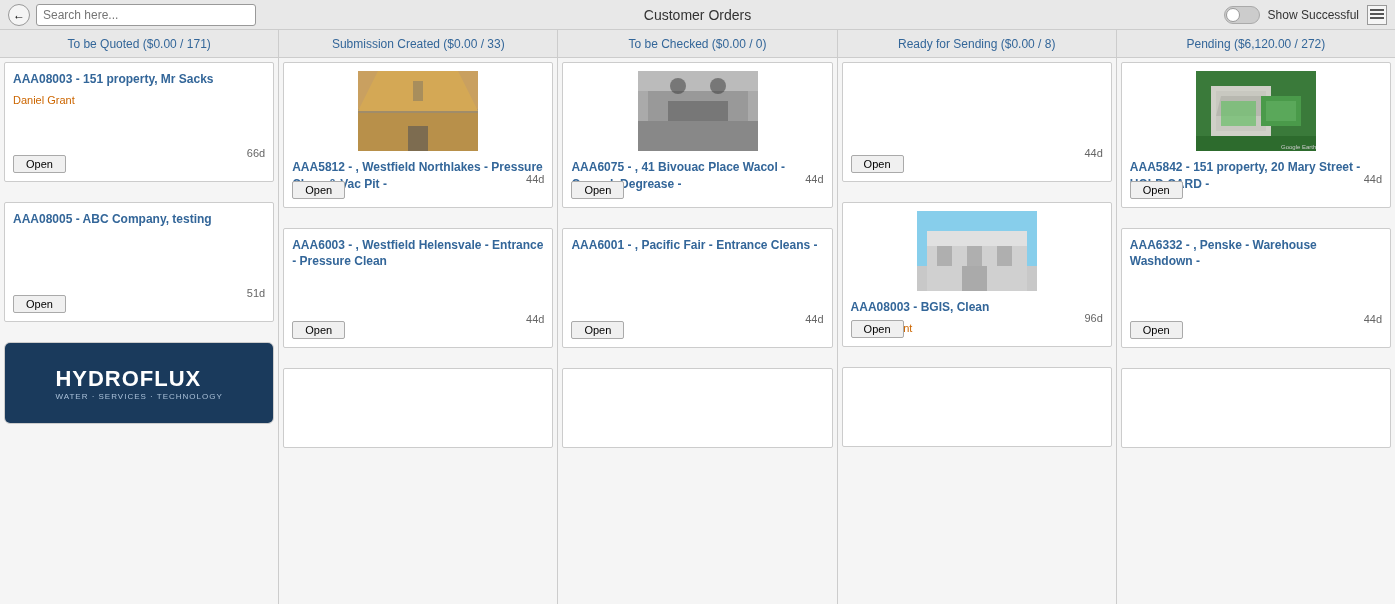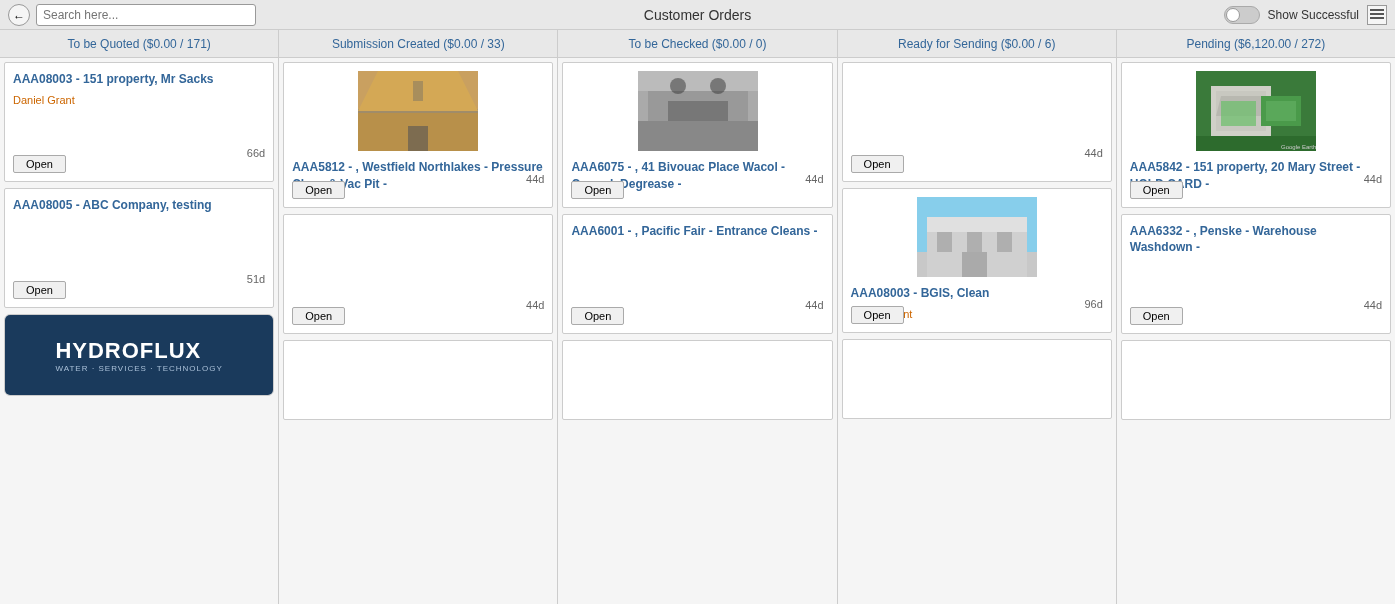--- a/index.html
+++ b/index.html
@@ -107,21 +107,21 @@
       position: relative;
       background: #f5f5f5;
     }
     .kanban-col:last-child { border-right: none; }
     .col-scroll {
       flex: 1;
       overflow-y: auto;
       padding: 4px;
       display: flex;
       flex-direction: column;
-      gap: 6px;
+      gap: 20px;
     }
     .col-scroll::-webkit-scrollbar { width: 8px; }
     .col-scroll::-webkit-scrollbar-track { background: #e0e0e0; }
     .col-scroll::-webkit-scrollbar-thumb { background: #bbb; border: 1px solid #999; }
 
     
     .card {
       background: white;
       border: 1px solid #ccc;
       border-radius: 2px;
@@ -223,21 +223,21 @@
   <div class="col-header">
     <span>To be Quoted ($0.00 / 171)</span>
   </div>
   <div class="col-header">
     <span>Submission Created ($0.00 / 33)</span>
   </div>
   <div class="col-header">
     <span>To be Checked ($0.00 / 0)</span>
   </div>
   <div class="col-header">
-    <span>Ready for Sending ($0.00 / 6)</span>
+    <span>Ready for Sending ($0.00 / 8)</span>
   </div>
   <div class="col-header">
     <span>Pending ($6,120.00 / 272)</span>
   </div>
 </div>
 
 <div class="kanban-container">
 
   <div class="kanban-col">
     <div class="col-scroll">
@@ -280,20 +280,21 @@
             <polygon points="20,0 100,0 120,40 0,40" fill="#d4a855"></polygon>
             <rect x="55" y="10" width="10" height="20" fill="#666" opacity="0.4"></rect>
           </svg>
         </div>
         <div class="card-title">AAA5812 - , Westfield Northlakes - Pressure Clean &amp; Vac Pit -</div>
         <div class="card-days">44d</div>
         <button class="card-open-btn">Open</button>
       </div>
 
       <div class="card">
+        <div class="card-title">AAA6003 - , Westfield Helensvale - Entrance - Pressure Clean</div>
         <div class="card-days">44d</div>
         <button class="card-open-btn">Open</button>
       </div>
 
       <div class="card" style="min-height:80px;"></div>
     </div>
   </div>
 
   <div class="kanban-col">
     <div class="col-scroll">

